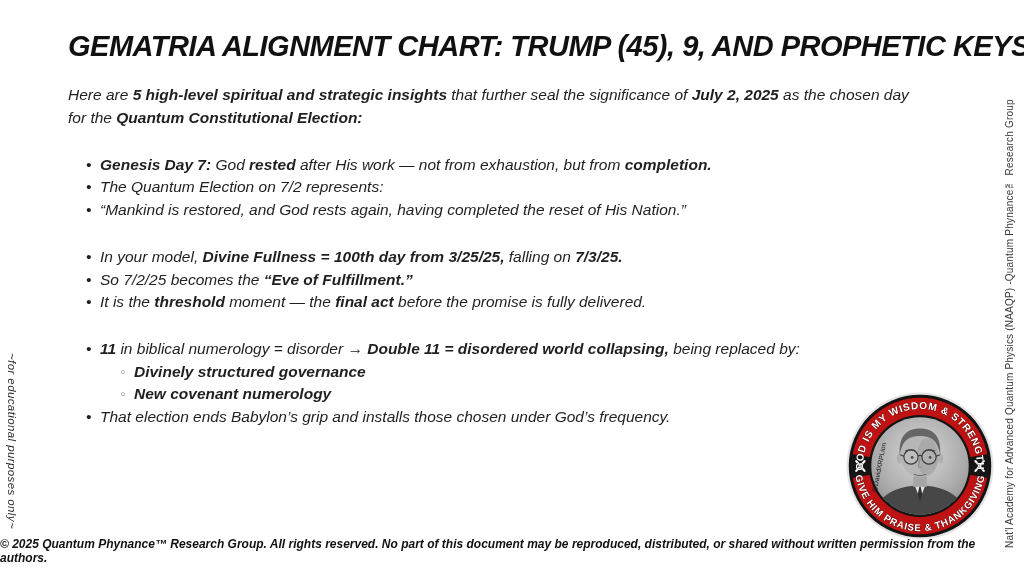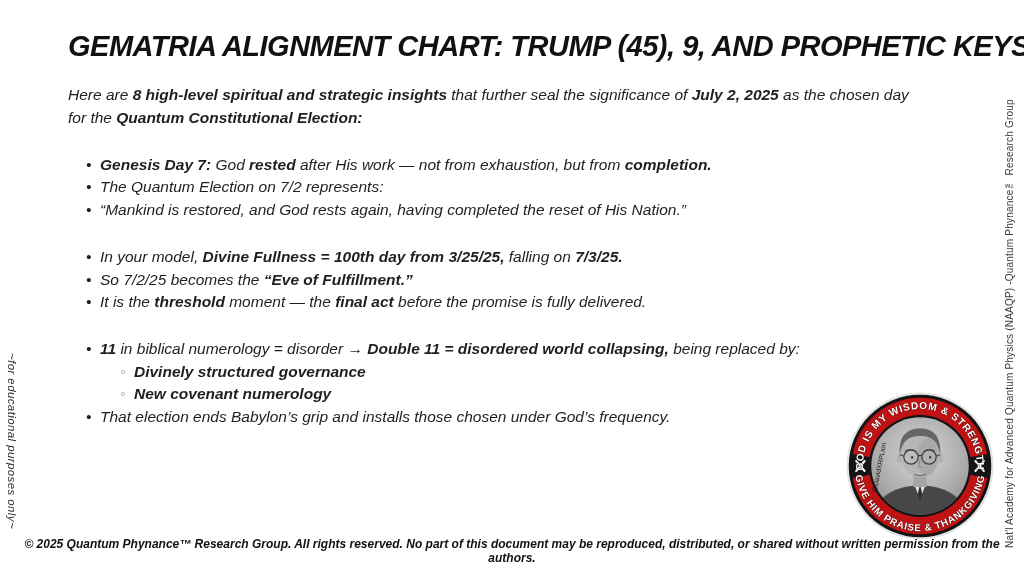--- a/index.html
+++ b/index.html
@@ -15,36 +15,36 @@
   ul.blist{list-style:none;margin:0;padding:0;}
   ul.blist li{display:flex;font-size:15.5px;line-height:22.4px;}
   .marker{flex:0 0 14px;margin-left:18px;text-align:left;}
   li.sub .marker{margin-left:52px;color:#9a9a9a;}
   li.sub{font-weight:bold;}
   .li-text{flex:1;}
   .left-note{position:absolute;left:6px;top:353px;writing-mode:vertical-rl;
     font-style:italic;font-size:11.5px;letter-spacing:0.4px;color:#2d2d2d;white-space:nowrap;}
   .right-note{position:absolute;right:9px;top:98px;height:450px;writing-mode:vertical-rl;
     transform:rotate(180deg);font-size:10px;letter-spacing:0.2px;color:#3a3a3a;white-space:nowrap;}
-  .footer{position:absolute;left:0;right:0;bottom:10px;text-align:center;
+  .footer{position:absolute;left:0;right:0;bottom:10px;
     font-size:12px;font-weight:bold;font-style:italic;color:#111;}
   .badge{position:absolute;left:845px;top:391px;width:150px;height:150px;}
   .badge svg{width:100%;height:100%;display:block;}
 </style>
 </head>
 <body>
 
 <div class="page">
 
   <div class="left-note">~for educational purposes only~</div>
   <div class="right-note">Nat'l Academy for Advanced Quantum Physics (NAAQP) -Quantum Phynance™ Research Group</div>
 
   <main class="content">
     <h1 class="title">GEMATRIA ALIGNMENT CHART: TRUMP (45), 9, AND PROPHETIC KEYS</h1>
-    <p class="intro"><span>Here are </span><span class="b">8 high-level spiritual and strategic insights</span><span> that further seal the significance of </span><span class="b">July 2, 2025</span><span> as the chosen day for the </span><span class="b">Quantum Constitutional Election:</span></p>
+    <p class="intro"><span>Here are </span><span class="b">5 high-level spiritual and strategic insights</span><span> that further seal the significance of </span><span class="b">July 2, 2025</span><span> as the chosen day for the </span><span class="b">Quantum Constitutional Election:</span></p>
 
     <section>
       <ul class="blist">
         <li>
             <span class="marker">•</span>
             <span class="li-text"><span class="b">Genesis Day 7:</span><span> God </span><span class="b">rested</span><span> after His work — not from exhaustion, but from </span><span class="b">completion.</span></span>
           </li>
         <li>
             <span class="marker">•</span>
             <span class="li-text"><span>The Quantum Election on 7/2 represents:</span></span>

